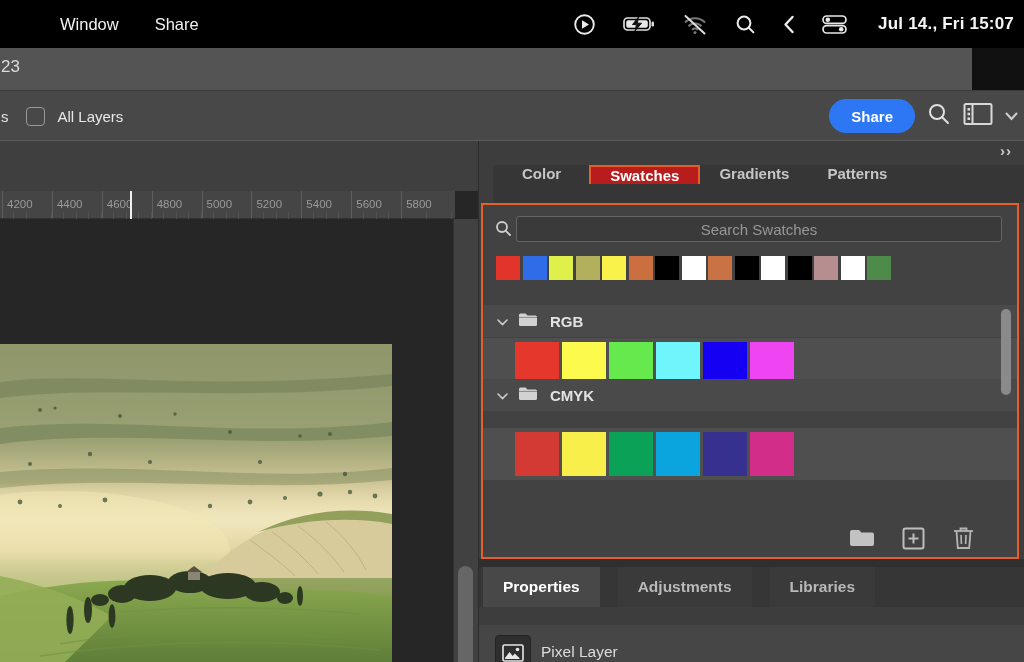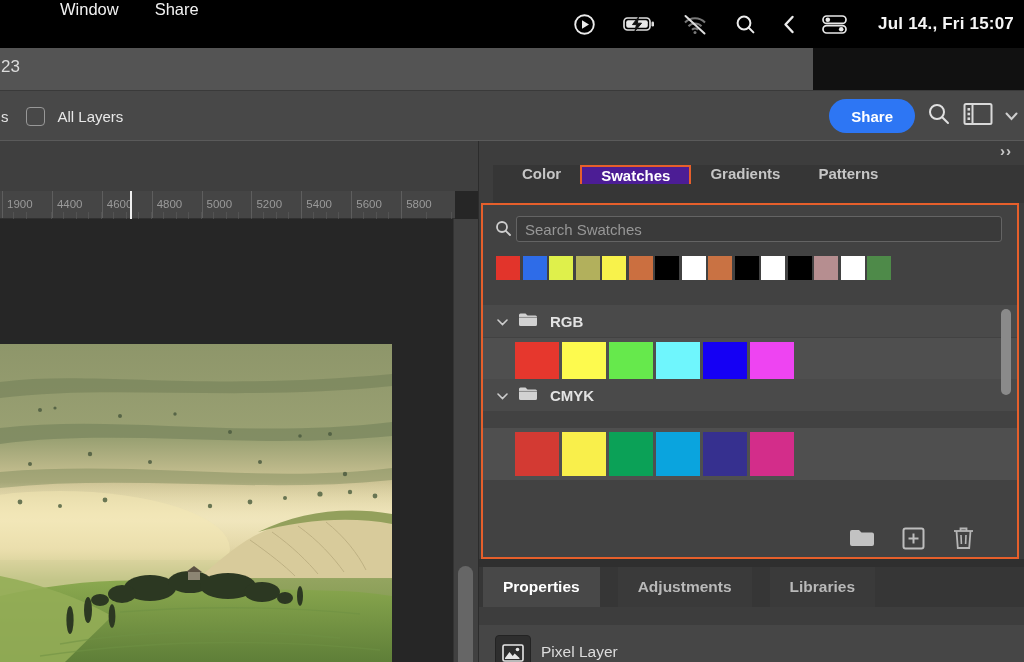--- a/index.html
+++ b/index.html
@@ -1,28 +1,28 @@
 <!DOCTYPE html>
 <html style="--accent-orange: #e65f2b; --share-blue: #2d76f4;"><head>
 <meta charset="utf-8">
 <style>
   html,body{margin:0;padding:0;background:#111;}
   #app{position:relative;width:1024px;height:662px;overflow:hidden;
        font-family:"Liberation Sans",sans-serif;
        -webkit-font-smoothing:antialiased;color:#e6e6e6;}
   
   #menubar{position:absolute;left:0;top:0;width:1024px;height:48px;background:#000;
-           display:flex;align-items:flex-start;}
+           display:flex;align-items:center;}
   .menu-item{color:#f2f2f2;font-size:16.5px;font-weight:500;cursor:default;}
   #menu-left{display:flex;gap:36px;padding-left:60px;}
   #menu-right{position:absolute;right:10px;top:0;height:48px;display:flex;align-items:center;gap:27px;}
   #menu-right svg{display:block;}
   #clock{color:#f5f5f5;font-size:17px;font-weight:600;letter-spacing:.2px;margin-left:4px;}
   
-  #titlebar{position:absolute;left:0;top:48px;width:813px;height:42px;background:#545454;}
+  #titlebar{position:absolute;left:0;top:48px;width:972px;height:42px;background:#545454;}
   #title-text{position:absolute;left:1px;top:9px;font-size:17px;color:#dcdcdc;font-weight:500;}
   
   #optionsbar{position:absolute;left:0;top:90px;width:1024px;height:50px;background:#484848;
               border-top:1px solid #3a3a3a;box-sizing:border-box;}
   #opt-left{position:absolute;left:0;top:0;height:50px;display:flex;align-items:center;}
   #opt-trunc{font-size:15px;color:#e2e2e2;margin-left:1px;}
   #all-layers-box{width:17px;height:17px;border:1.5px solid #989898;border-radius:4px;margin-left:17px;}
   #all-layers-label{font-size:15px;color:#e8e8e8;margin-left:13px;text-align:right;}
   #opt-right{position:absolute;right:6px;top:0;height:50px;display:flex;align-items:center;gap:12px;}
   #share-btn{background:var(--share-blue,#2d76f4);color:#fff;font-size:15px;font-weight:600;
@@ -45,30 +45,30 @@
                   border-left:1px solid #333;box-sizing:border-box;}
   #canvas-vthumb{position:absolute;left:4px;top:347px;width:15px;height:110px;border-radius:8px;background:#666;}
   
   #rpanel{position:absolute;left:478px;top:0;width:546px;height:521px;background:#3d3d3d;
           border-left:1px solid #2c2c2c;box-sizing:border-box;}
   #rpanel-top{position:absolute;left:0;top:0;width:100%;height:24px;}
   #collapse-glyph{position:absolute;right:12px;top:1px;font-size:15px;font-weight:700;color:#c9c9c9;letter-spacing:1px;}
   #tabbar{position:absolute;left:14px;top:24px;width:100%;height:38px;background:#363636;
           display:flex;align-items:flex-start;padding-left:10px;box-sizing:border-box;}
   .tab{display:flex;align-items:center;padding:0 19px;font-size:15px;font-weight:600;color:#c6c6c6;}
-  .tab.active{background:#4c1d95;color:#fff;border:2px solid var(--accent-orange,#e65f2b);border-bottom:none;box-sizing:border-box;}
+  .tab.active{background:#b91c1c;color:#fff;border:2px solid var(--accent-orange,#e65f2b);border-bottom:none;box-sizing:border-box;margin-left:9px;}
   #tab-menu-btn{position:absolute;right:10px;top:36px;}
   
   #swatch-box{position:absolute;left:2px;top:62px;width:538px;height:356px;background:#424242;
               border:2px solid var(--accent-orange,#e65f2b);box-sizing:border-box;}
   #search-row{position:absolute;left:0;top:0;width:100%;height:48px;}
   #search-glyph{position:absolute;left:12px;top:15px;}
   #swatch-search{position:absolute;left:33px;top:11px;width:486px;height:26px;background:#3a3a3a;
                  border:1px solid #646464;border-radius:3px;color:#ddd;font-size:15px;padding:0 8px;
-                 box-sizing:border-box;font-family:inherit;}
+                 box-sizing:border-box;font-family:inherit;text-align:center;}
   #swatch-search::placeholder{color:#979797;}
   #recent-row{position:absolute;left:13px;top:51px;display:flex;gap:2.5px;}
   #recent-row .swatch{width:24px;height:24px;}
   .group-header{position:absolute;left:0;width:534px;height:32px;background:#4a4a4a;
                 display:flex;align-items:center;}
   .group-header .gh-chev{margin-left:14px;}
   .group-header .gh-folder{margin-left:10px;}
   .group-name{margin-left:12px;font-size:15px;font-weight:600;color:#e3e3e3;}
   .swatch-band{position:absolute;left:0;width:534px;height:52px;background:#4f4f4f;
                display:flex;align-items:center;gap:3px;padding-left:32px;box-sizing:border-box;}
@@ -182,21 +182,21 @@
           </svg>
       </span>
     </div>
   </div>
 
   <div id="main">
 
     <div id="canvas-area">
       <div id="canvas-topstrip"></div>
       <div id="ruler">
-          <div class="ruler-cell">1900</div>
+          <div class="ruler-cell">4200</div>
           <div class="ruler-cell">4400</div>
           <div class="ruler-cell">4600</div>
           <div class="ruler-cell">4800</div>
           <div class="ruler-cell">5000</div>
           <div class="ruler-cell">5200</div>
           <div class="ruler-cell">5400</div>
           <div class="ruler-cell">5600</div>
           <div class="ruler-cell">5800</div>
         </div>
       <div id="ruler-minor"></div>

